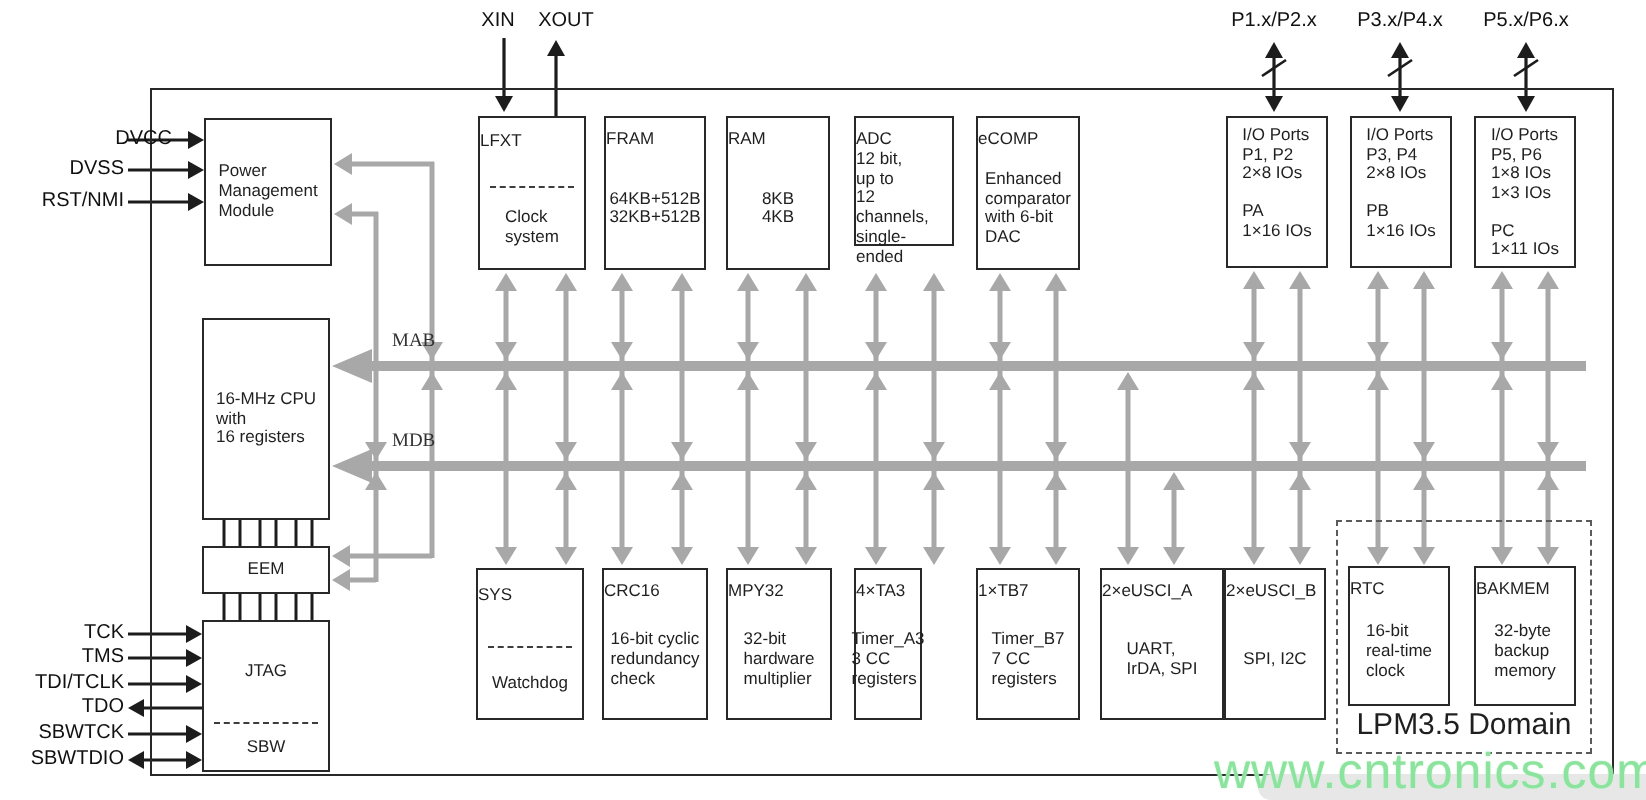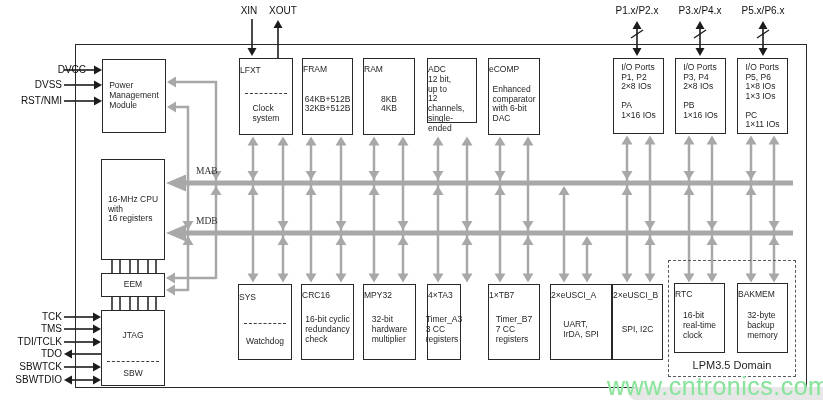--- a/index.html
+++ b/index.html
@@ -24,21 +24,21 @@
              white-space:pre-line; width:100%; }
   .blk .bd.topalign { align-items:flex-start; padding-top:4px; line-height:1.12; }
   .abs { position:absolute; left:0; right:0; white-space:pre-line; }
   .cent { display:flex; align-items:center; justify-content:center; }
   .dash { position:absolute; left:5px; right:5px; border-top:1.5px dashed #3d3d3d; }
   .lpm {
     position:absolute; left:668px; top:260px; width:128px; height:117px;
     border:1.5px dashed #5a5a5a; background:transparent;
   }
   .lpm-label { position:absolute; left:0; right:0; bottom:5px; text-align:center;
-               font-size:11px; color:#1f1f1f; }
+               font-size:15px; color:#1f1f1f; }
   .pin { position:absolute; font-size:10px; color:#111; white-space:nowrap; line-height:1; }
   .pin.r { text-align:right; }
   .toplab { position:absolute; top:6px; transform:translateX(-50%); font-size:10px;
             color:#111; white-space:nowrap; line-height:1; }
   .buslab { position:absolute; font-size:9.5px; color:#333; line-height:1;font-family:Liberation Serif, serif; }
   .wm-pill { position:absolute; left:629px; top:387px; width:194px; height:13px;
              background:#e7e7e7; border-radius:8px 0 0 8px; }
   .wm { position:absolute; left:607px; top:372px; font-size:25px; letter-spacing:0.5px;
         color:#8be39d; text-shadow:0 0 1px #c8f5d2; white-space:nowrap; }
 </style>

